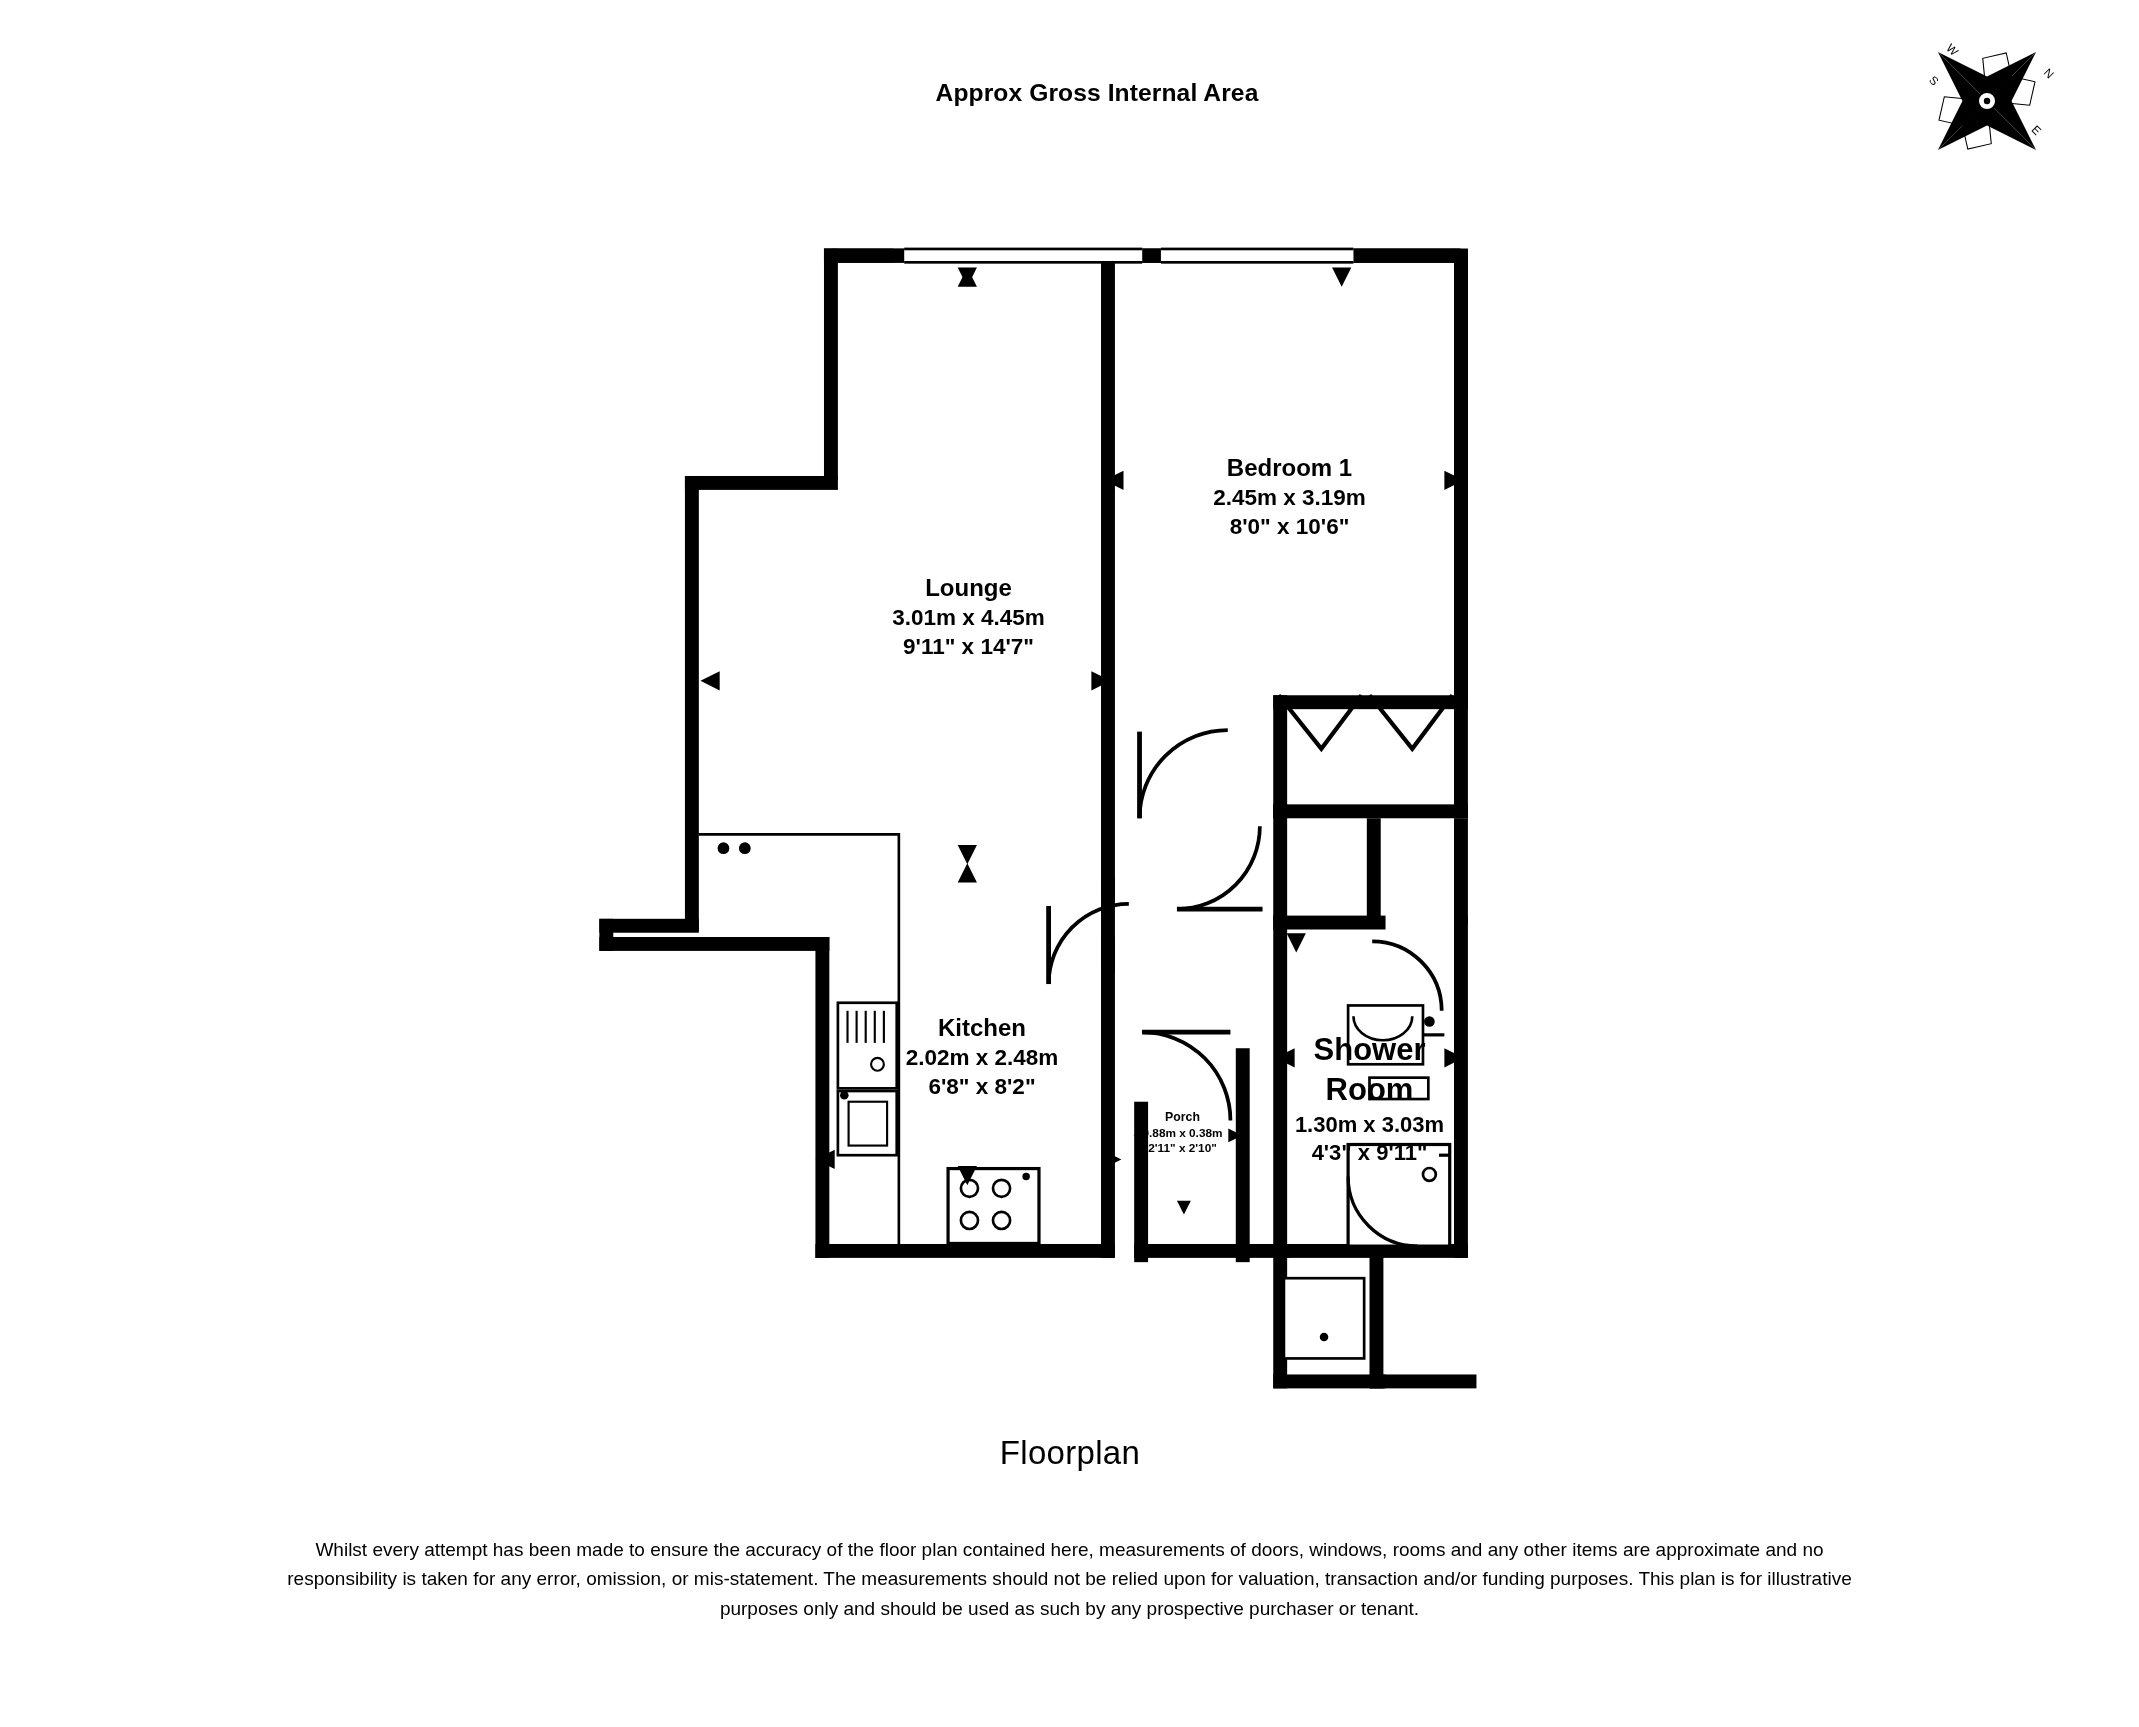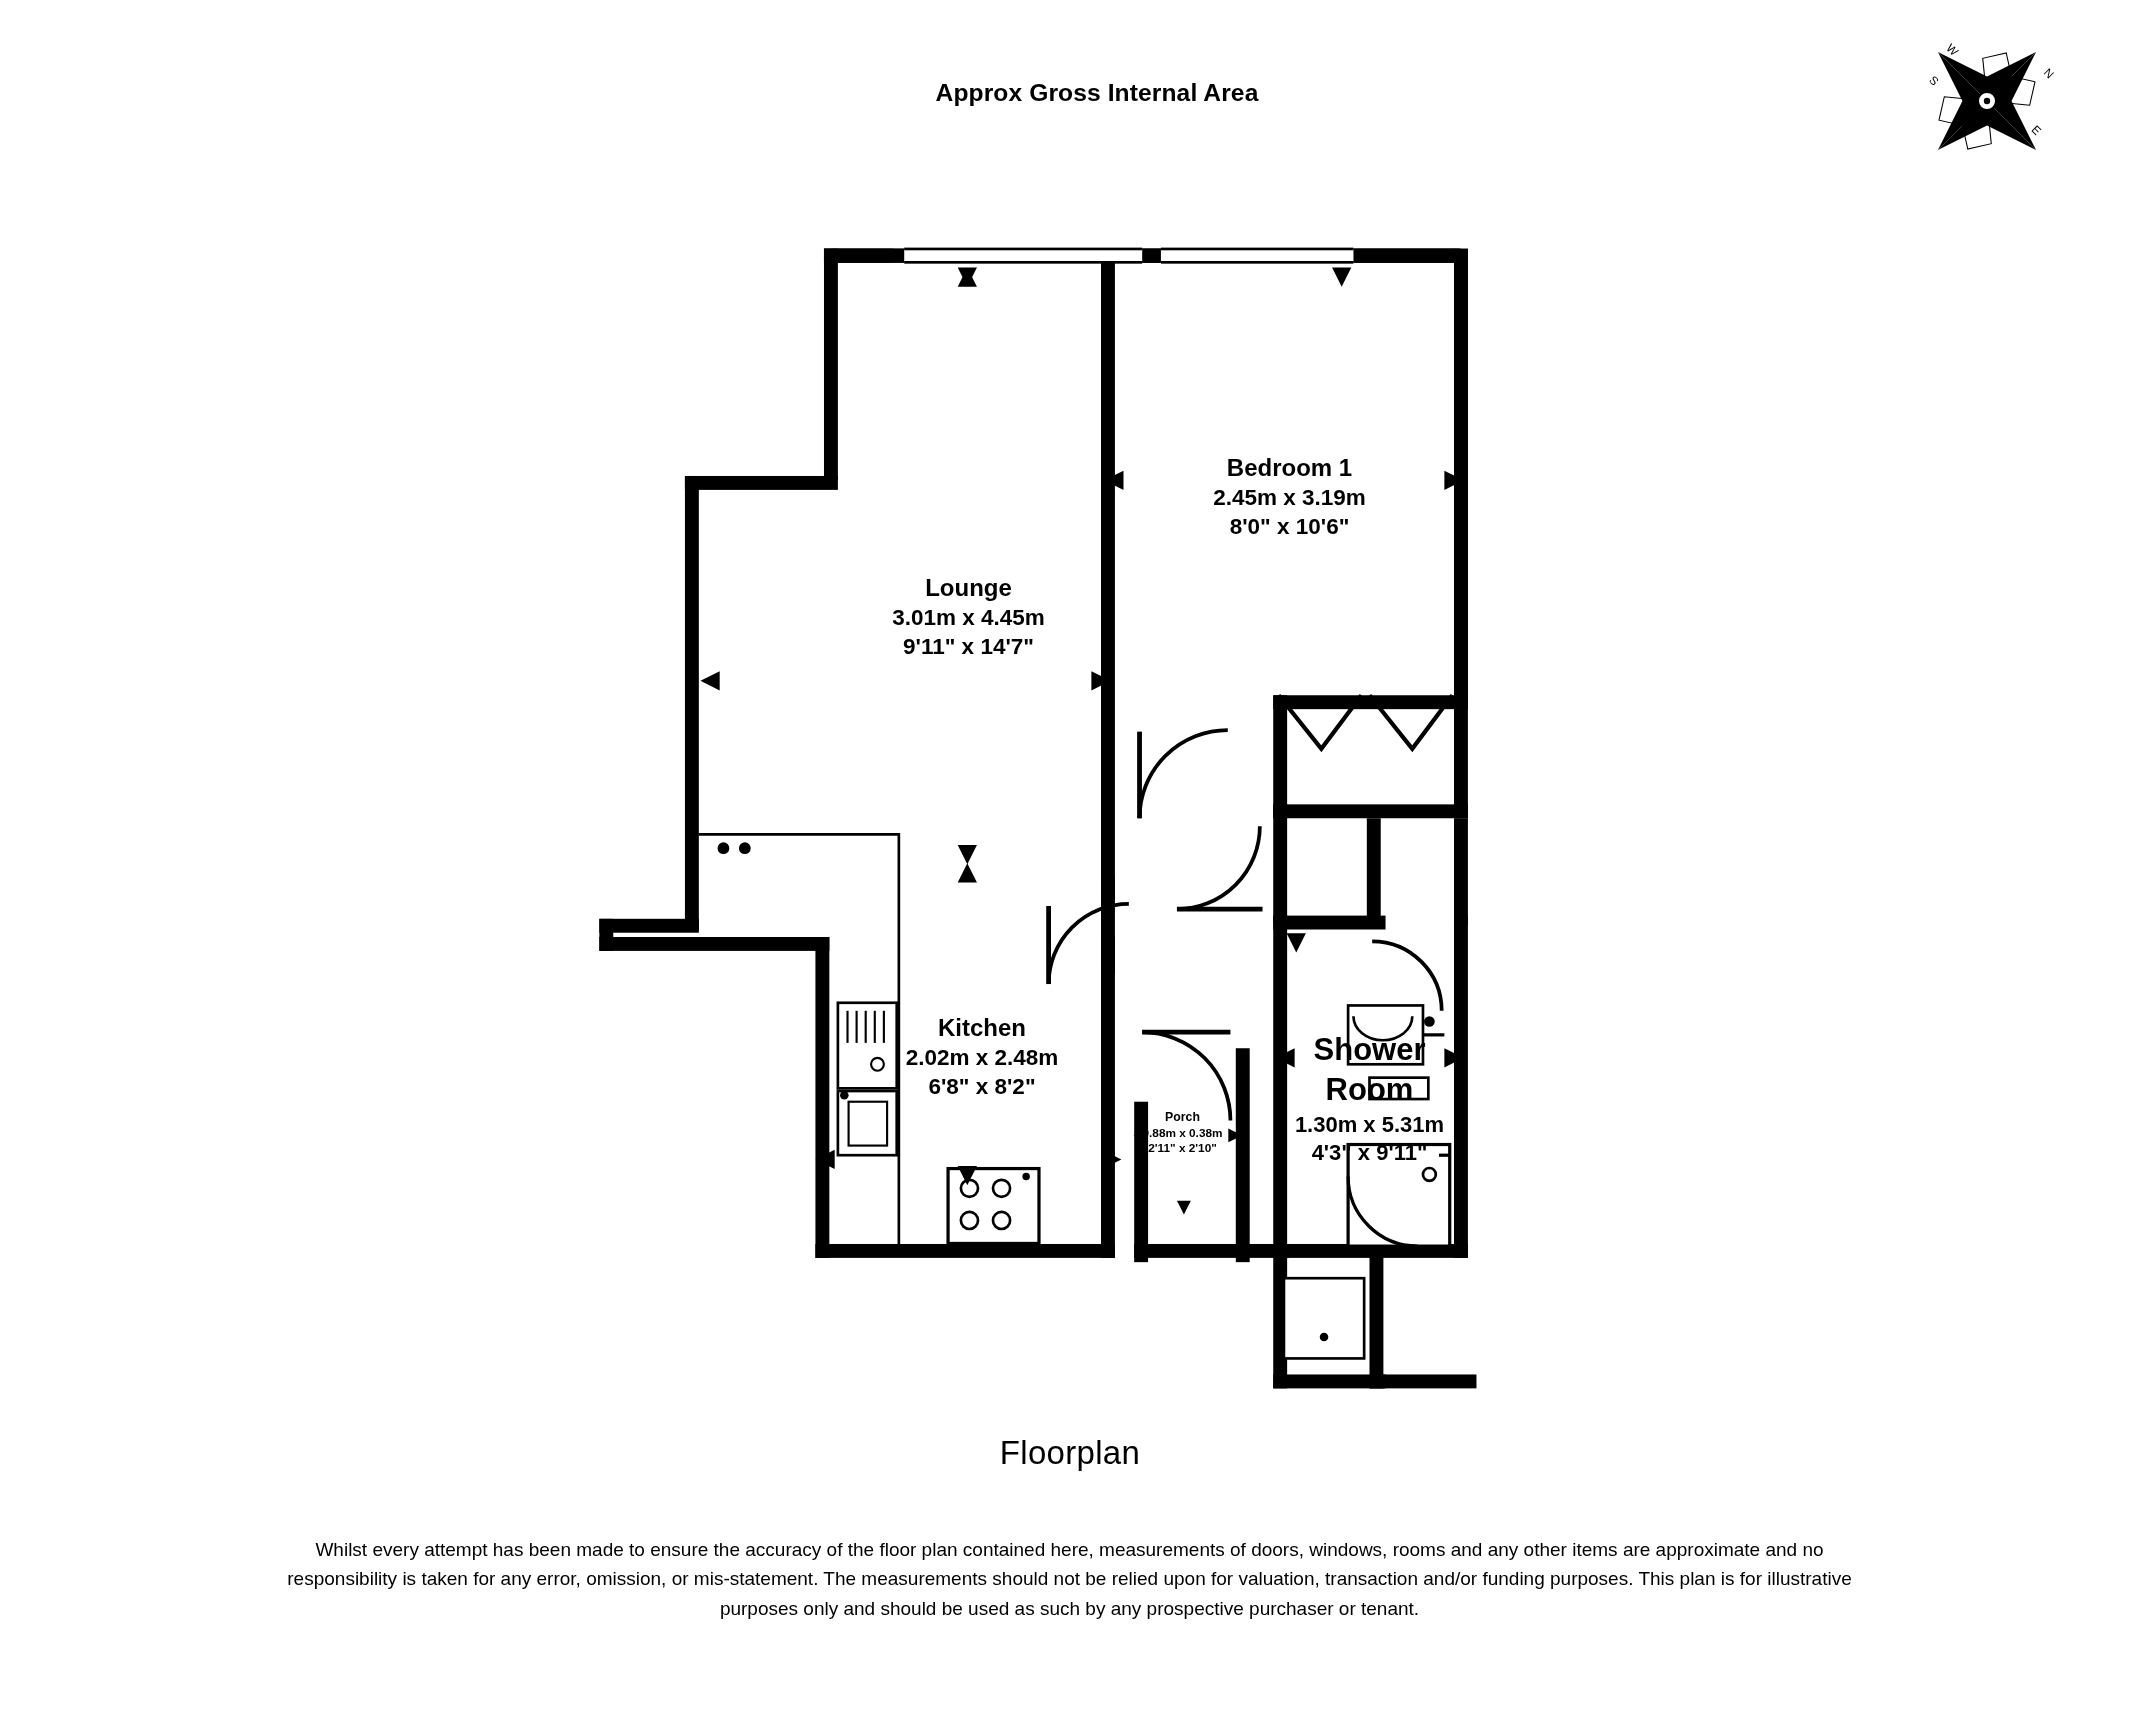--- a/index.html
+++ b/index.html
@@ -330,21 +330,21 @@
 
 <div class="room-label" style="left:760px; top:1000px; width:444px;margin-top:12px;">
   <span class="name">Kitchen</span>
   <span class="dim">2.02m x 2.48m</span>
   <span class="dim">6'8" x 8'2"</span>
 </div>
 
 <div class="room-label small" style="left:1161px; top:1030px; width:417px;">
   <span class="name">Shower</span>
   <span class="name">Room</span>
-  <span class="dim">1.30m x 5.31m</span>
+  <span class="dim">1.30m x 3.03m</span>
   <span class="dim">4'3" x 9'11"</span>
 </div>
 
 <div class="room-label tiny" style="left:1065px; top:1102px; width:235px;margin-top:8px;">
   <span class="name">Porch</span>
   <span class="dim">0.88m x 0.38m</span>
   <span class="dim">2'11" x 2'10"</span>
 </div>
 
 <div id="floorplan-title">Floorplan</div>

